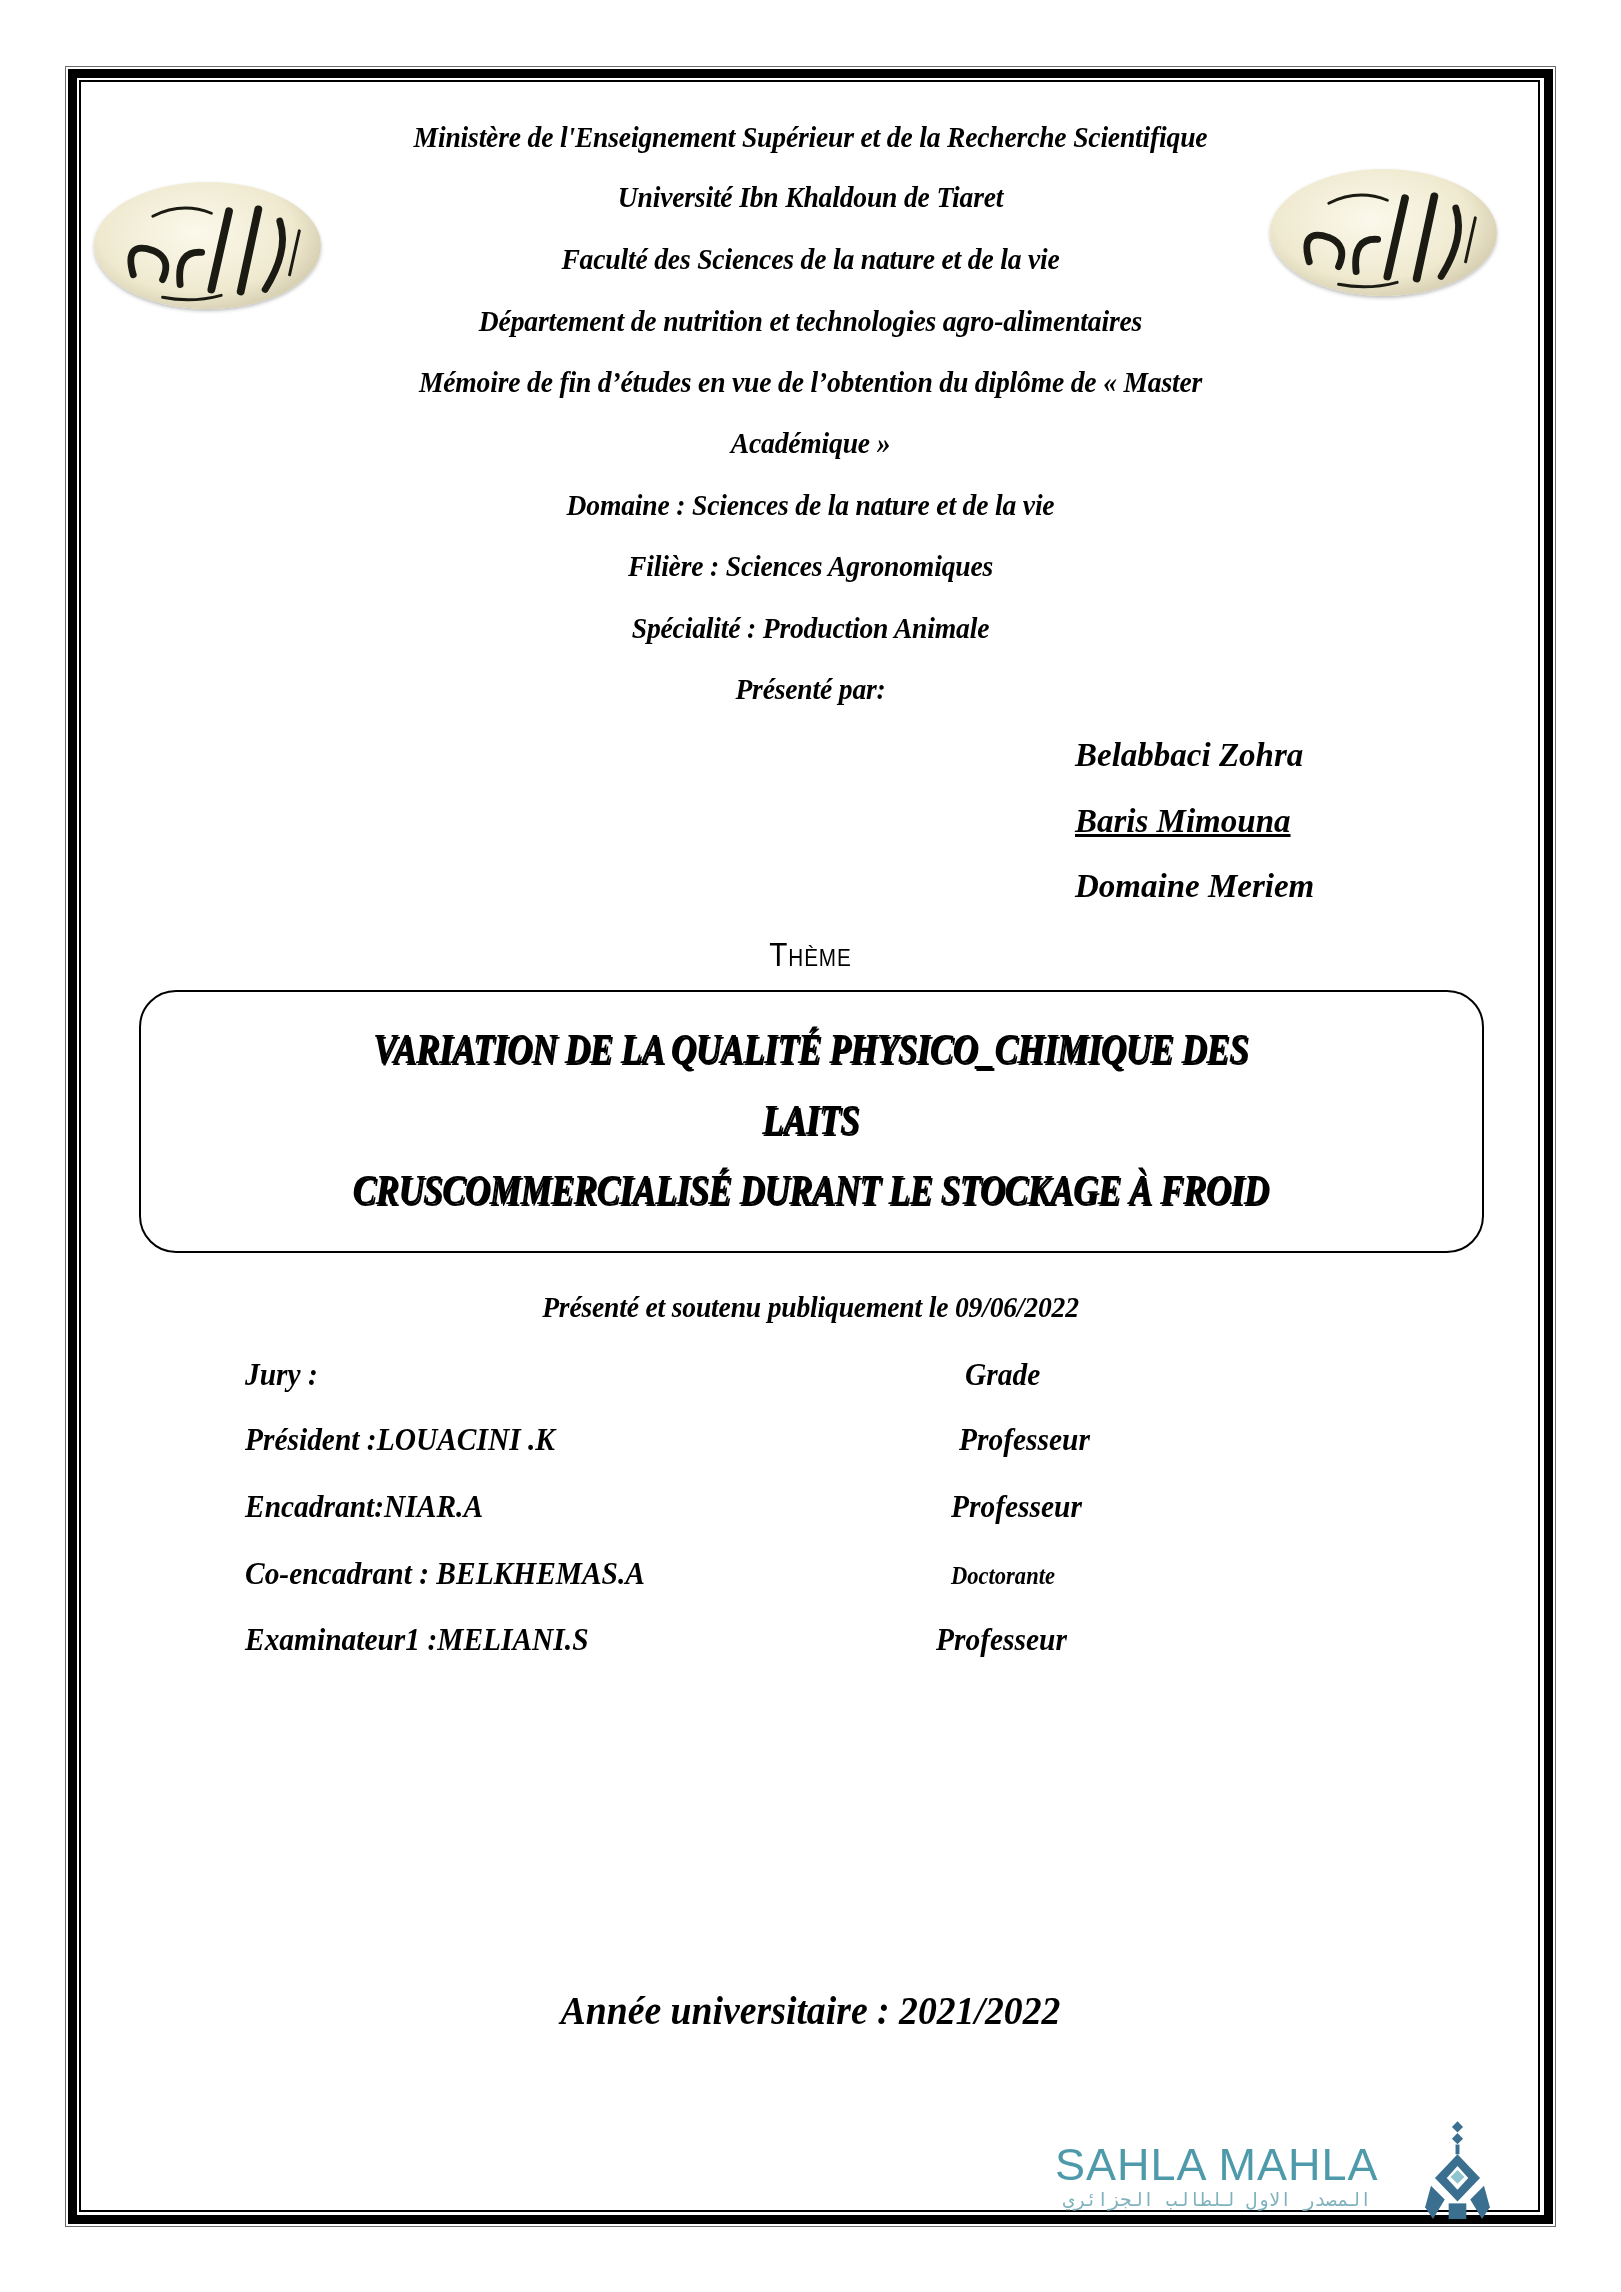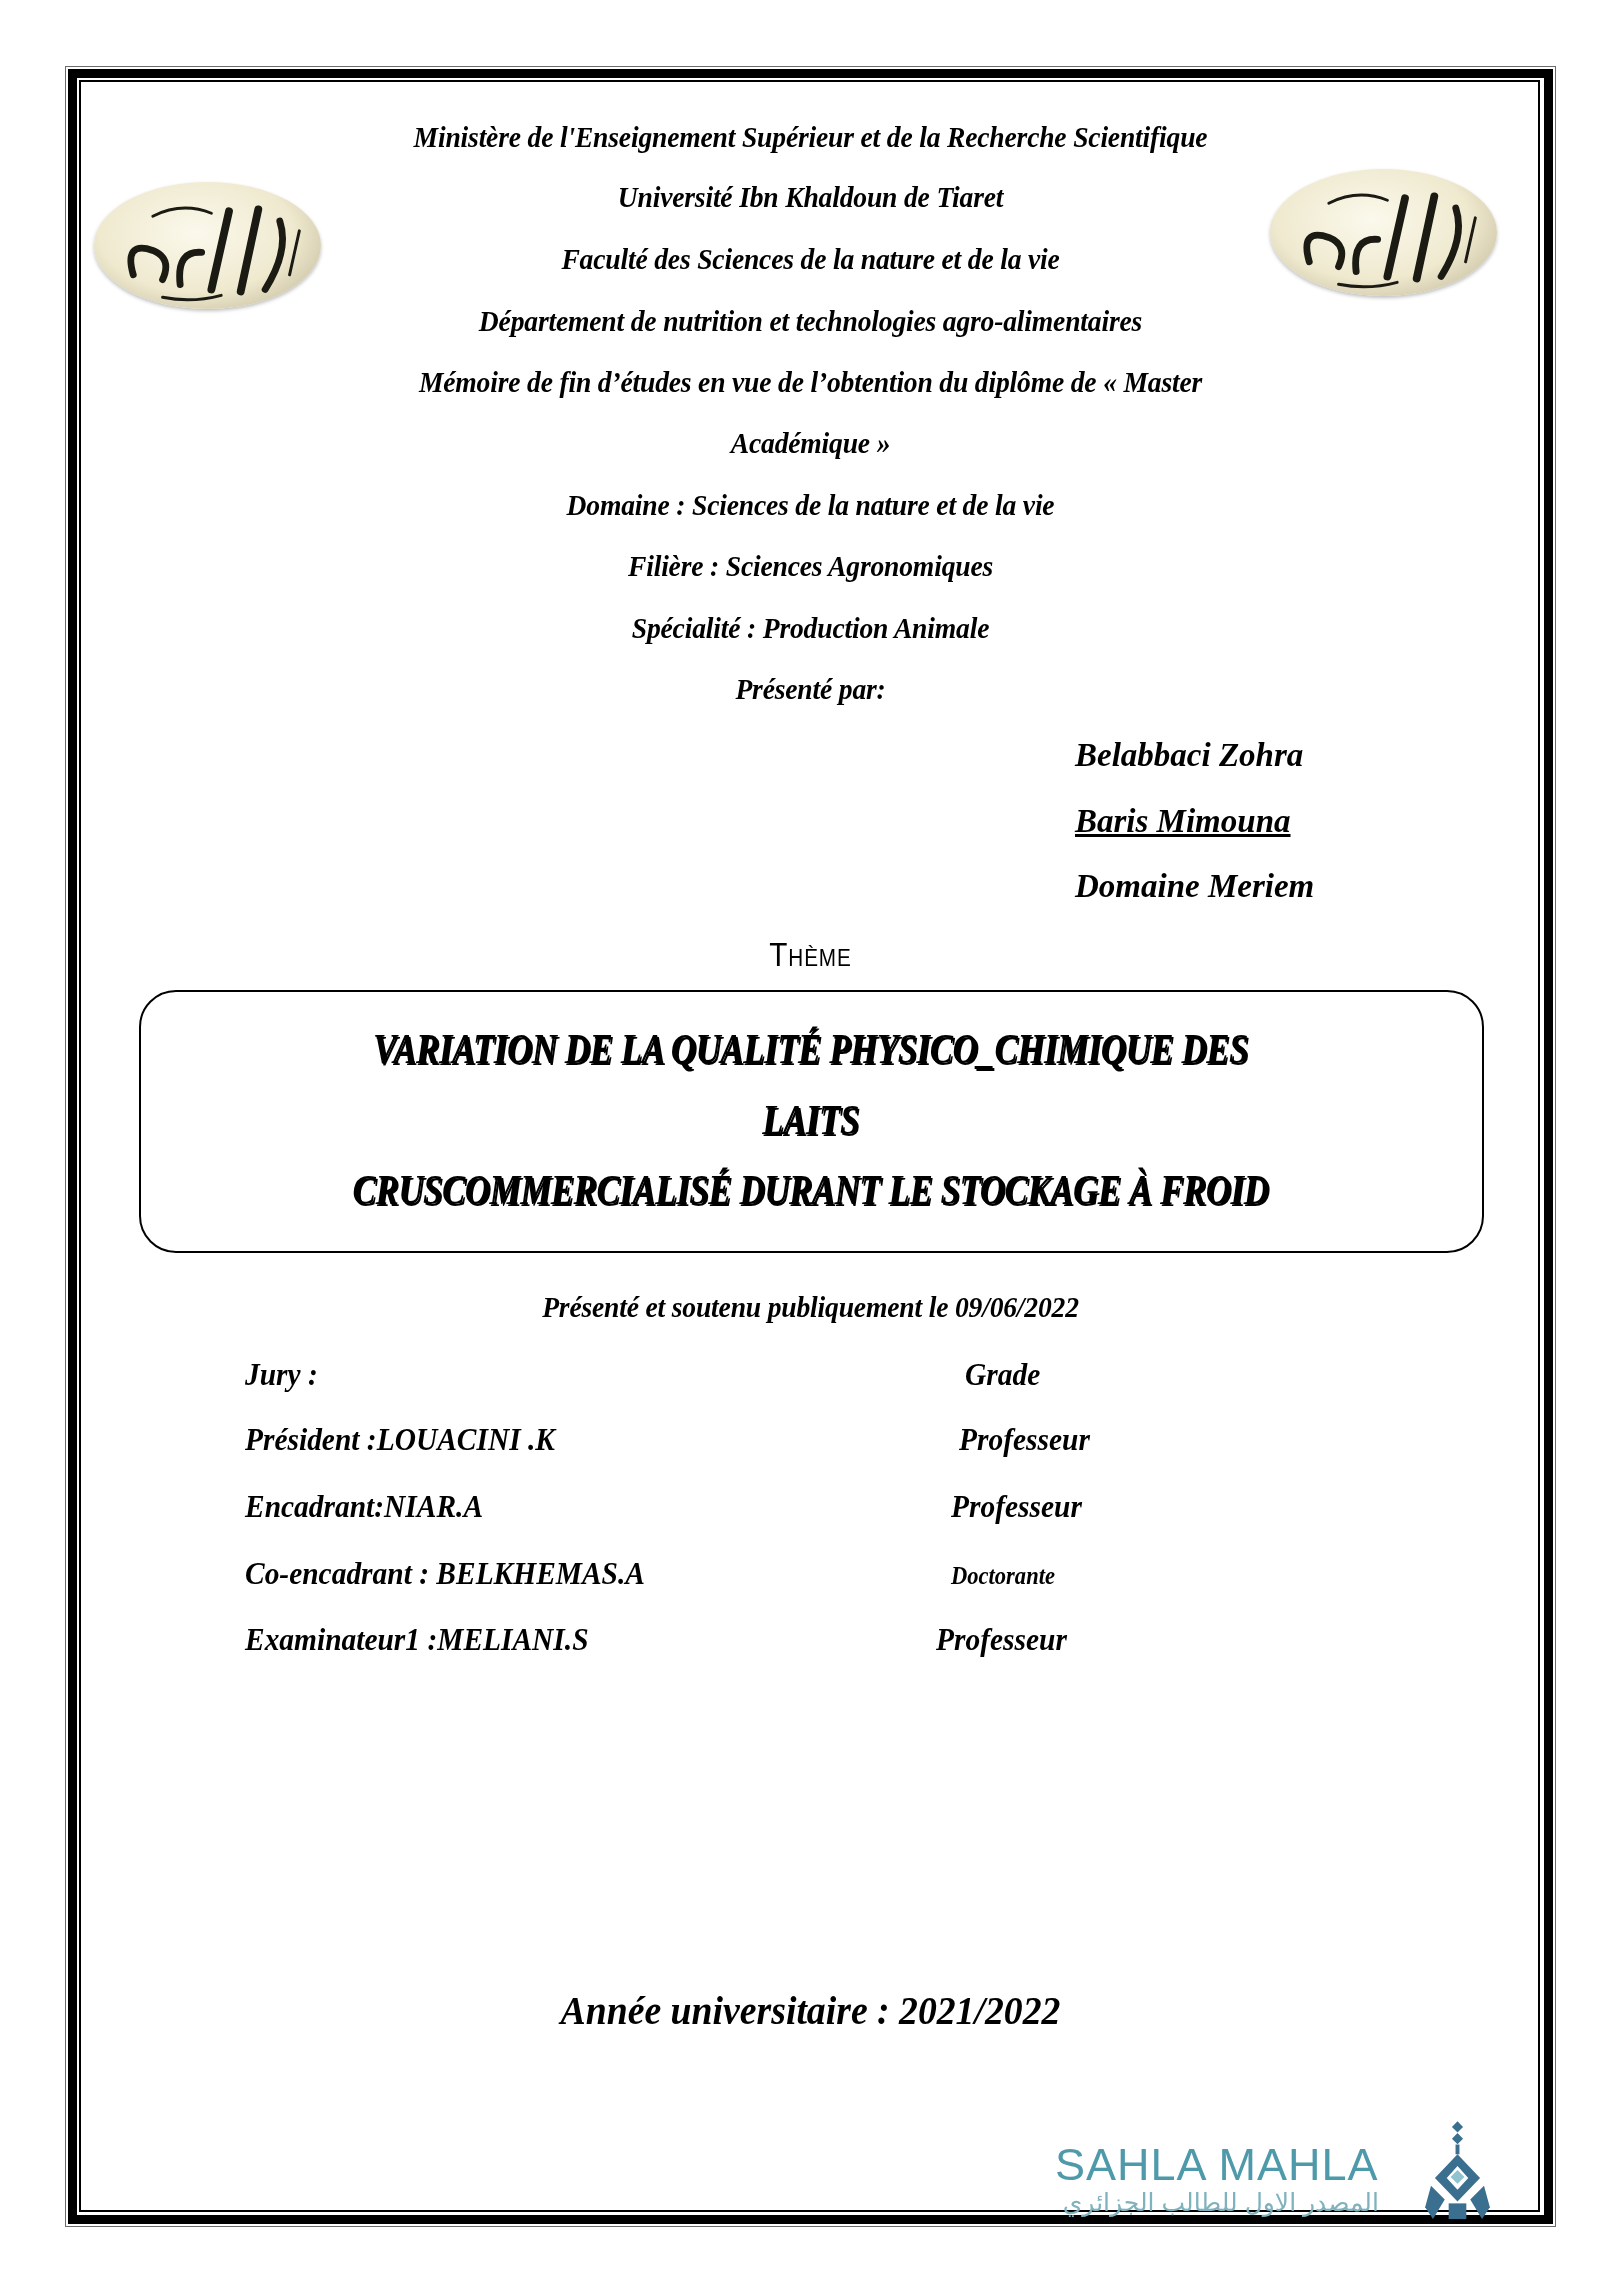--- a/index.html
+++ b/index.html
@@ -29,22 +29,22 @@
                 text-transform:uppercase; font-size:42px; letter-spacing:-0.5px;
                 text-shadow:2px 2px 0 #000; transform:scaleX(0.83); transform-origin:center; }
   .jury-row { position:absolute; font-style:italic; font-weight:bold; font-size:32px; }
   .jury-row .role { position:absolute; left:0; white-space:nowrap; transform:scaleX(0.92); transform-origin:left; }
   .grade { position:absolute; white-space:nowrap; transform:scaleX(0.92); transform-origin:left; }
   .year { position:absolute; left:0; width:1621px; top:1986px; text-align:center;
           font-style:italic; font-weight:bold; font-size:41px; transform:scaleX(0.92); }
   .sahla { position:absolute; left:1055px; top:2127px; width:431px; height:88px; }
   .sahla-text { position:absolute; left:0; top:11.8px; font-family:"Liberation Sans",sans-serif;
                 font-size:45px; color:#4f9aaa; letter-spacing:1px; white-space:nowrap; }
-  .sahla-ar { position:absolute; left:7.8px; top:61px; font-family:Liberation Sans, sans-serif;
-              font-size:25px; color:#7fb2bd; white-space:nowrap; direction:rtl; }
+  .sahla-ar { position:absolute; left:7.8px; top:61px; font-family:Liberation Mono, monospace;
+              font-size:19px; color:#7fb2bd; white-space:nowrap; direction:rtl; }
   .sahla-mark { position:absolute; left:368px; top:-5.9px; width:69px; height:102px; }
 </style>
 </head>
 <body>
 
 <div class="frame-outer"></div>
 <div class="frame-thick"></div>
 <div class="frame-inner"></div>
 
 <div class="logo" style="left:94px; top:182px;">

